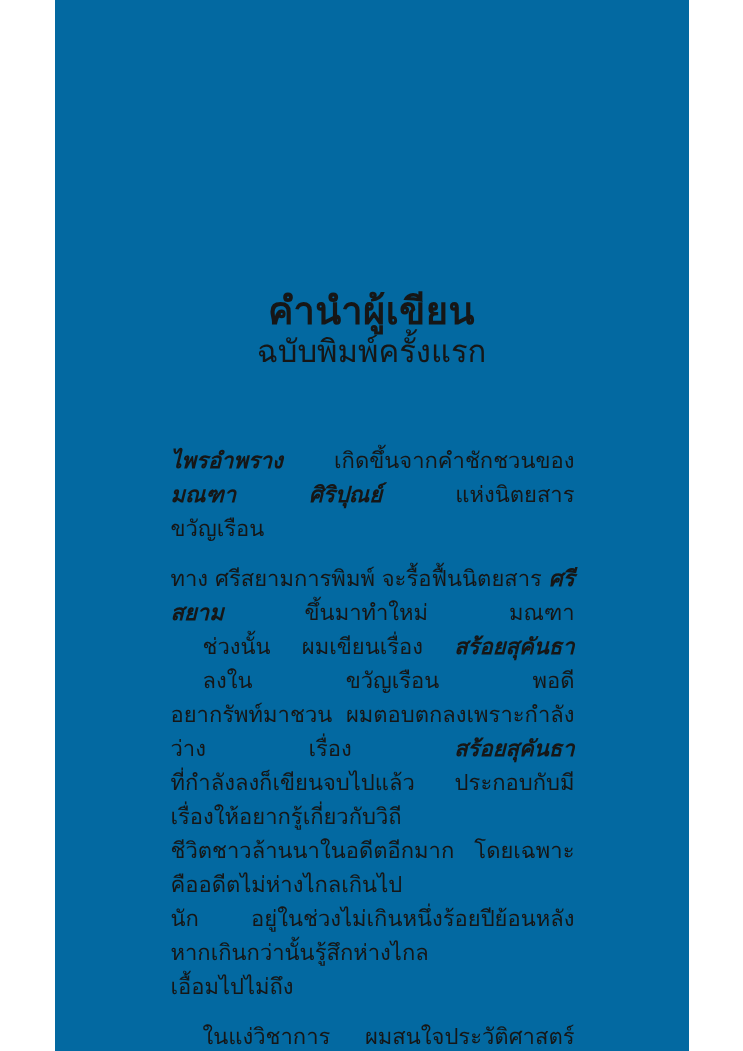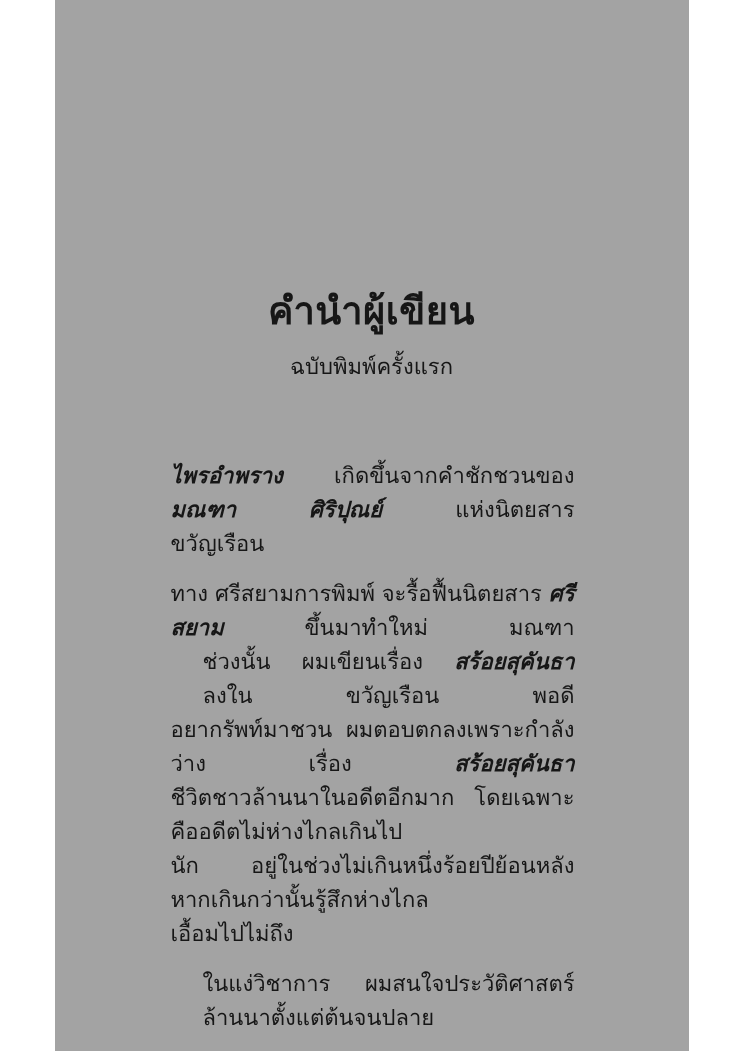--- a/index.html
+++ b/index.html
@@ -5,39 +5,39 @@
   html, body {
     margin: 0;
     padding: 0;
     background: #ffffff;
   }
   .page {
     position: relative;
     width: 634px;
     height: 1051px;
     margin: 0 auto;
-    background: #a3a3a3;
+    background: #0369a1;
     color: #161616;
     font-family: "Liberation Sans", "DejaVu Sans", sans-serif;
     overflow: hidden;
   }
   .preface-header {
     padding-top: 290px;
     text-align: center;
   }
   .title {
     margin: 0;
     font-size: 38px;
     line-height: 42px;
     font-weight: bold;
     letter-spacing: 0.5px;
   }
   .subtitle {
-    margin: 15px;
-    font-size: 22px;
+    margin: 0;
+    font-size: 31px;
     line-height: 40px;
     font-weight: normal;
   }
   .body-text {
     margin: 72px 98px 0 100px;
     font-size: 22px;
     line-height: 34px;
   }
   .para {
     margin: 16px;
@@ -73,20 +73,21 @@
 
     <div class="para">
       <div class="line"><span class="bi">ไพรอำพราง</span><span> เกิดขึ้นจากคำชักชวนของ </span><span class="bi">มณฑา ศิริปุณย์</span><span> แห่งนิตยสาร</span></div>
       <div class="line short"><span>ขวัญเรือน</span></div>
     </div>
 
     <div class="para">
       <div class="line"><span>ทาง ศรีสยามการพิมพ์ จะรื้อฟื้นนิตยสาร </span><span class="bi">ศรีสยาม</span><span> ขึ้นมาทำใหม่ มณฑา</span></div>
       <div class="line indent"><span>ช่วงนั้น ผมเขียนเรื่อง </span><span class="bi">สร้อยสุคันธา</span><span> ลงใน ขวัญเรือน พอดี</span></div>
       <div class="line"><span>อยากรัพท์มาชวน ผมตอบตกลงเพราะกำลังว่าง เรื่อง </span><span class="bi">สร้อยสุคันธา</span></div>
+      <div class="line"><span>ที่กำลังลงก็เขียนจบไปแล้ว ประกอบกับมีเรื่องให้อยากรู้เกี่ยวกับวิถี</span></div>
       <div class="line"><span>ชีวิตชาวล้านนาในอดีตอีกมาก โดยเฉพาะคืออดีตไม่ห่างไกลเกินไป</span></div>
       <div class="line"><span>นัก อยู่ในช่วงไม่เกินหนึ่งร้อยปีย้อนหลัง หากเกินกว่านั้นรู้สึกห่างไกล</span></div>
       <div class="line short"><span>เอื้อมไปไม่ถึง</span></div>
     </div>
 
     <div class="para">
       <div class="line indent"><span>ในแง่วิชาการ ผมสนใจประวัติศาสตร์ล้านนาตั้งแต่ต้นจนปลาย</span></div>
 
     </div>
 

